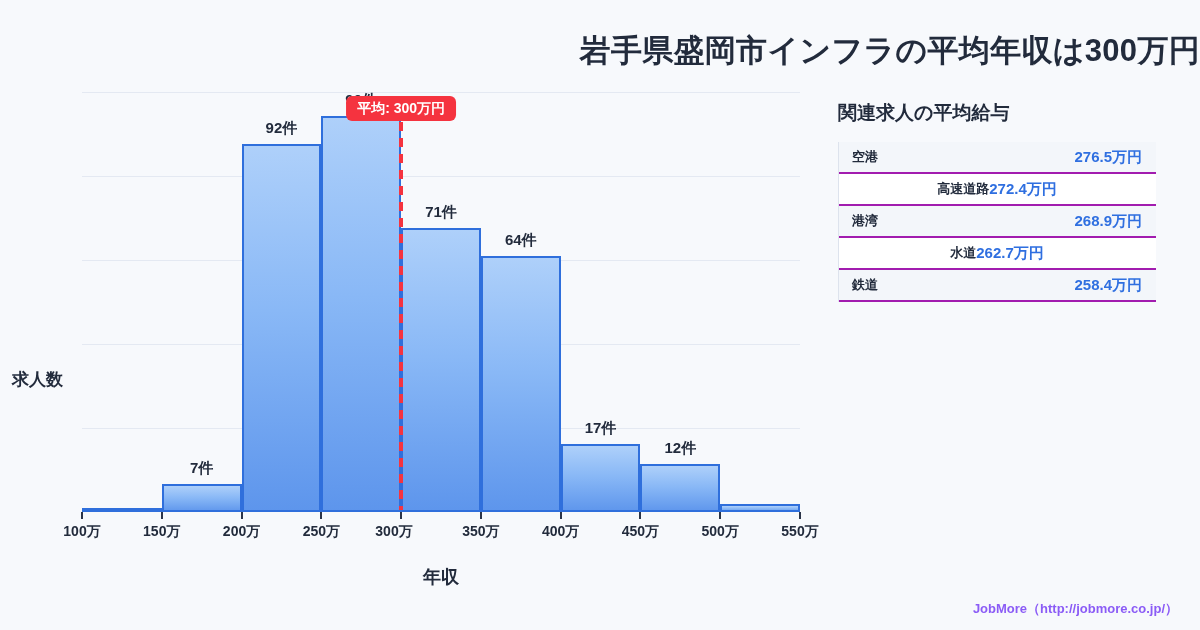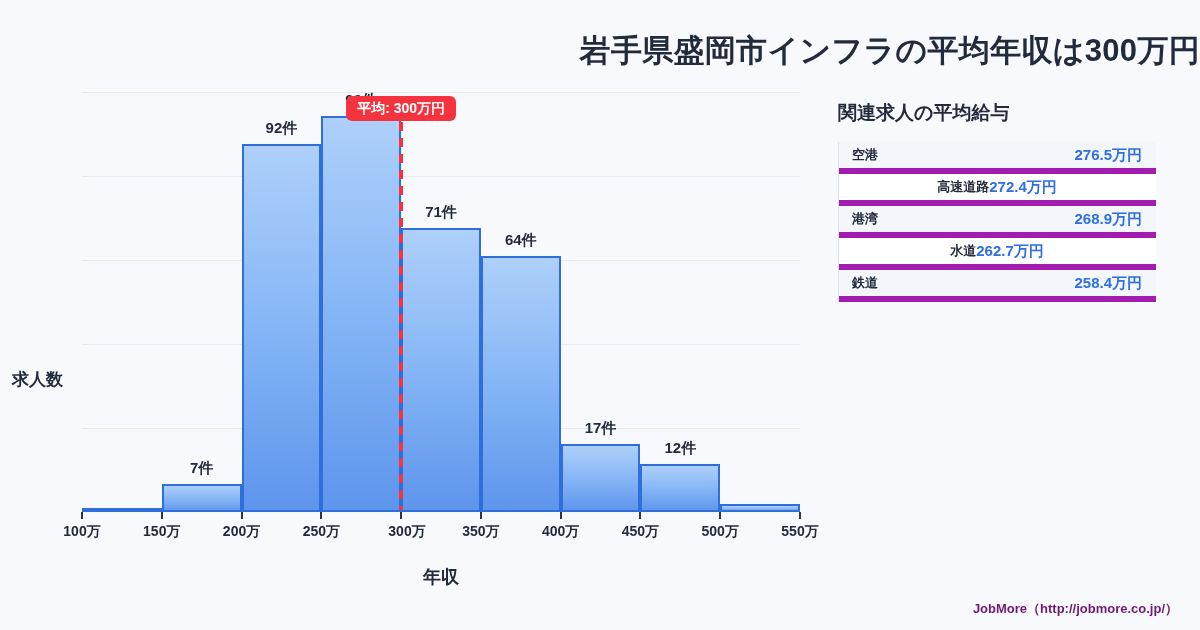--- a/index.html
+++ b/index.html
@@ -182,21 +182,21 @@
     border-left: 1px solid #dde3ed;
     width: 318px;
   }
 
   .salary-row {
     display: flex;
     align-items: center;
     justify-content: space-between;
     height: 32px;
     padding: 0 14px 0 13px;
-    border-bottom: 6px solid #a21caf;
+    border-bottom: 2px solid #a21caf;
   }
 
   .salary-row.odd  { background: #f3f6fa; }
   .salary-row.even { background: #ffffff; justify-content: center; }
 
   .salary-name {
     font-size: 13px;
     font-weight: bold;
     color: #222b3c;
     white-space: nowrap;
@@ -209,21 +209,21 @@
     white-space: nowrap;
   }
 
   
   #footer-credit {
     position: absolute;
     right: 22px;
     bottom: 12px;
     font-size: 13px;
     font-weight: bold;
-    color: #701a75;
+    color: #8b5cf6;
     white-space: nowrap;
   }
 </style>
 </head>
 <body>
 
 <div id="chart-title">岩手県盛岡市インフラの平均年収は300万円</div>
 
 <div id="plot-region">
 
@@ -258,21 +258,21 @@
     <div id="ticks">
         <div class="tick-mark" style="left: -1px;"></div>
         <div class="tick-label" style="left: 0px;">100万</div>
         <div class="tick-mark" style="left: 78.7778px;"></div>
         <div class="tick-label" style="left: 79.7778px;">150万</div>
         <div class="tick-mark" style="left: 158.556px;"></div>
         <div class="tick-label" style="left: 159.556px;">200万</div>
         <div class="tick-mark" style="left: 238.333px;"></div>
         <div class="tick-label" style="left: 239.333px;">250万</div>
         <div class="tick-mark" style="left: 318.111px;"></div>
-        <div class="tick-label" style="left: 325px;">300万</div>
+        <div class="tick-label" style="left: 312px;">300万</div>
         <div class="tick-mark" style="left: 397.889px;"></div>
         <div class="tick-label" style="left: 398.889px;">350万</div>
         <div class="tick-mark" style="left: 477.667px;"></div>
         <div class="tick-label" style="left: 478.667px;">400万</div>
         <div class="tick-mark" style="left: 557.444px;"></div>
         <div class="tick-label" style="left: 558.444px;">450万</div>
         <div class="tick-mark" style="left: 637.222px;"></div>
         <div class="tick-label" style="left: 638.222px;">500万</div>
         <div class="tick-mark" style="left: 717px;"></div>
         <div class="tick-label" style="left: 718px;">550万</div>

